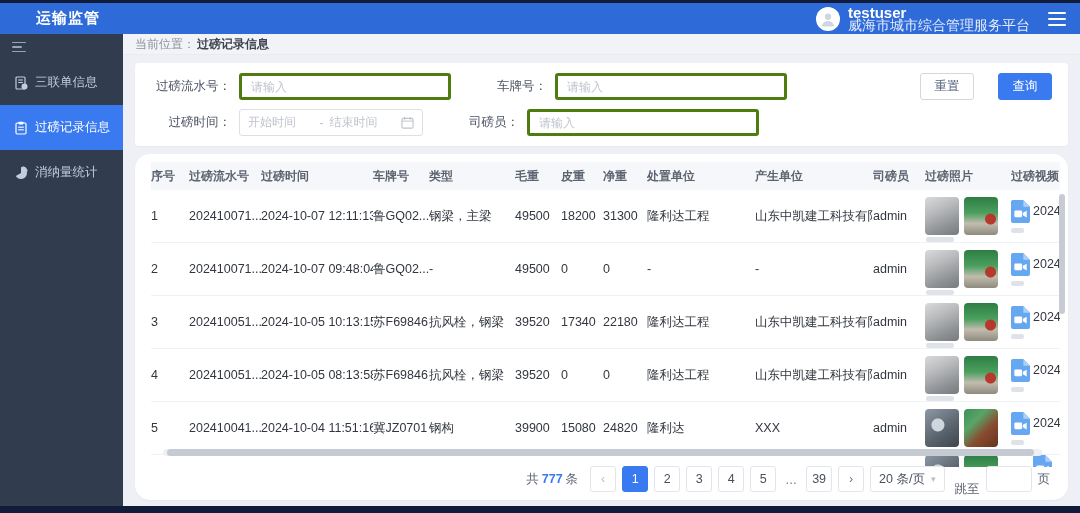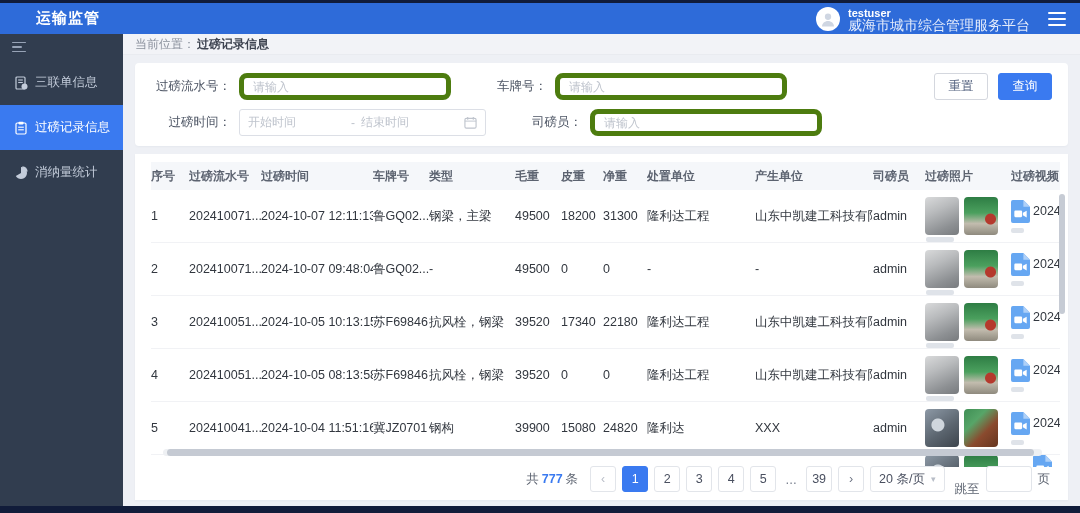--- a/index.html
+++ b/index.html
@@ -6,21 +6,21 @@
   html,body { width:1080px; height:513px; overflow:hidden; }
   body { background:#111c3a; font-family:"Liberation Sans","DejaVu Sans",sans-serif; position:relative; }
   .page { position:absolute; top:3px; left:0; right:0; bottom:7px; display:flex; flex-direction:column; background:#eef0f5;justify-content:flex-end; }
 
   
   .hdr { height:31px; background:#2e6bd9; display:flex; align-items:center; padding:0 14px; flex:0 0 31px; }
   .hdr-title { color:#fff; font-size:15px; font-weight:bold; letter-spacing:1px; margin-left:22px; }
   .hdr-right { margin-left:auto; display:flex; align-items:center; gap:8px; }
   .avatar { width:24px; height:24px; border-radius:50%; background:#fff; display:flex; align-items:center; justify-content:center; overflow:hidden; }
   .user-block { display:flex; flex-direction:column; line-height:12px; }
-  .user-name { color:#fff; font-size:11px; font-weight:bold; }
+  .user-name { color:#fff; font-size:15px; font-weight:bold; }
   .user-org { color:#e3ebfb; font-size:14px; }
   .menu-ic { width:18px; height:14px; margin-left:10px; display:flex; flex-direction:column; justify-content:space-between; cursor:pointer; }
   .menu-ic i { display:block; height:2px; background:#fff; border-radius:1px; }
 
   
   .body-row { flex:1; display:flex; overflow:hidden; }
 
   
   .sidebar { width:123px; flex:0 0 123px; background:#313d4f; display:flex; flex-direction:column; }
   .collapse-row { height:26px; display:flex; align-items:center; padding-left:12px; }
@@ -37,34 +37,34 @@
   .crumb { height:21px; flex:0 0 21px; display:flex; align-items:center; padding-left:12px; font-size:12px; background:#f2f3f7; border-bottom:1px solid #e9ebf0; }
   .crumb-prefix { color:#8a909c; }
   .crumb-cur { color:#3d4350; font-weight:bold; margin-left:2px; }
 
   
   .filter-card { margin:8px 12px 0 12px; background:#fff; border-radius:4px; padding:10px 16px; position:relative; box-shadow:0 1px 2px rgba(30,40,70,.04); flex:0 0 auto; }
   .f-row { display:flex; align-items:center; height:27px; }
   .f-row + .f-row { margin-top:9px; }
   .f-label { width:80px; text-align:right; font-size:12.5px; color:#4d5named564; color:#4d5564; flex:0 0 80px; }
   .f-label2 { width:58px; text-align:right; font-size:12.5px; color:#4d5564; flex:0 0 58px; margin-left:38px; }
-  .f-input { width:212px; height:27px; border:5px solid #4d7c0f; border-radius:8px; padding:0 9px; font-size:12px; color:#333; margin-left:8px; outline:none; font-family:inherit; }
+  .f-input { width:212px; height:27px; border:3px solid #4d7c0f; border-radius:3px; padding:0 9px; font-size:12px; color:#333; margin-left:8px; outline:none; font-family:inherit; }
   .f-input::placeholder { color:#bfc4cd; }
   .f-input.w2 { width:232px; }
-  .range-box { width:247px; height:27px; border:1px solid #dcdfe6; border-radius:3px; margin-left:8px; display:flex; align-items:center; padding:0 8px; gap:6px; }
+  .range-box { width:184px; height:27px; border:1px solid #dcdfe6; border-radius:3px; margin-left:8px; display:flex; align-items:center; padding:0 8px; gap:6px; }
   .range-box .ph { color:#bfc4cd; font-size:12px; flex:1; }
   .range-box .sep { color:#bfc4cd; font-size:12px; flex:0 0 auto; }
   .cal-ic { width:13px; height:13px; flex:0 0 13px; }
-  .btns { position:absolute; right:16px; top:10px; display:flex; gap:10px; }
+  .btns { position:absolute; right:16px; top:10px; display:flex; gap:24px; }
   .btn { height:27px; min-width:54px; border-radius:3px; font-size:12.5px; cursor:pointer; font-family:inherit; }
   .btn-reset { background:#fff; border:1px solid #d4d7de; color:#54627f; }
   .btn-query { background:#3a7af0; border:1px solid #3a7af0; color:#fff; }
 
   
-  .table-card { margin:8px 12px 6px 12px; background:#fff; border-radius:0; flex:1; position:relative; overflow:hidden; padding:8px 8px 0 16px; box-shadow:0 1px 2px rgba(30,40,70,.04); }
+  .table-card { margin:8px 12px 6px 12px; background:#fff; border-radius:15px; flex:1; position:relative; overflow:hidden; padding:8px 8px 0 16px; box-shadow:0 1px 2px rgba(30,40,70,.04); }
   .thead, .trow { display:flex; align-items:center; overflow:hidden; }
   .thead { height:28px; background:#f5f7fa; font-size:12px; color:#5c6370; font-weight:bold; }
   .trow { height:53px; font-size:12.5px; color:#32373f; border-bottom:1px solid #f1f2f5; }
   .cell { white-space:nowrap; overflow:hidden; padding-right:6px; flex:0 0 auto; }
   .c0{width:38px;} .c1{width:72px;} .c2{width:112px;} .c3{width:56px;} .c4{width:86px;}
   .c5{width:46px;} .c6{width:42px;} .c7{width:44px;} .c8{width:108px;} .c9{width:118px;}
   .c10{width:52px;} .c11{width:86px;} .c12{width:74px;}
   .photos { display:flex; gap:5px; align-items:center; overflow:visible; }
   .thumb { width:34px; height:38px; border-radius:4px; position:relative; cursor:pointer; flex:0 0 34px; }
   .thumb-cap { position:absolute; left:1px; bottom:-7px; width:28px; height:5px; background:#dfe3e9; border-radius:2px; }

